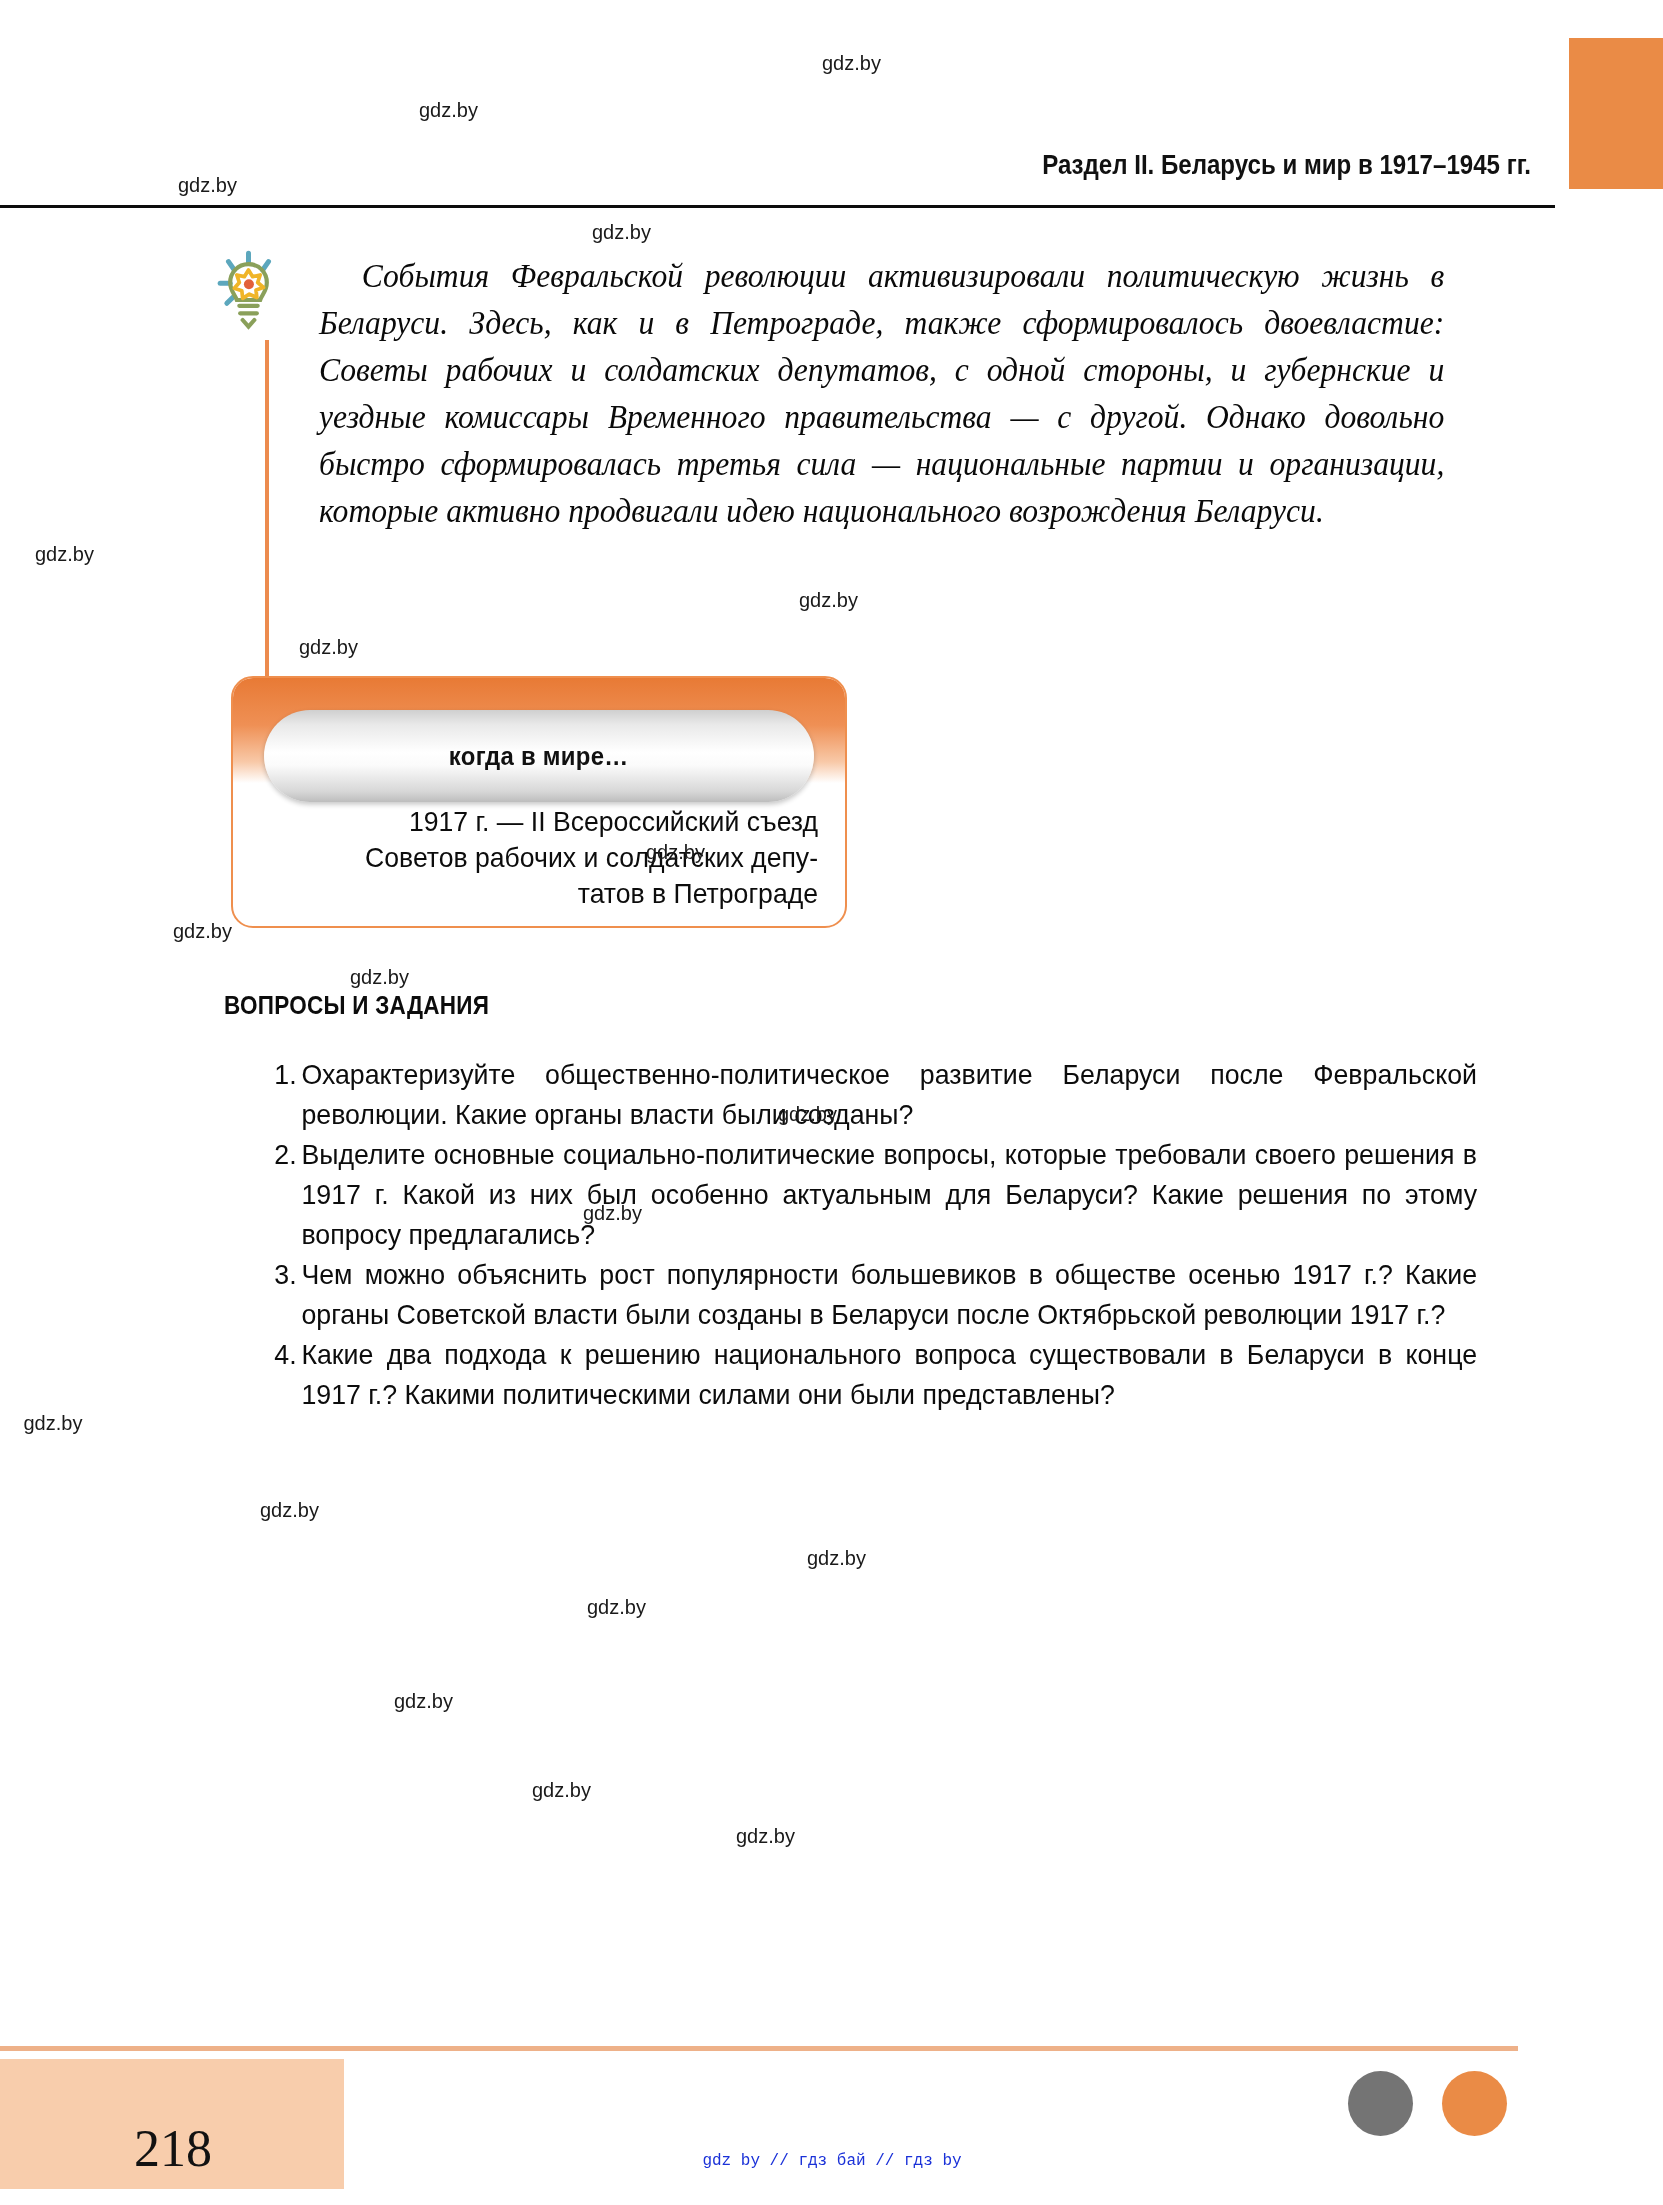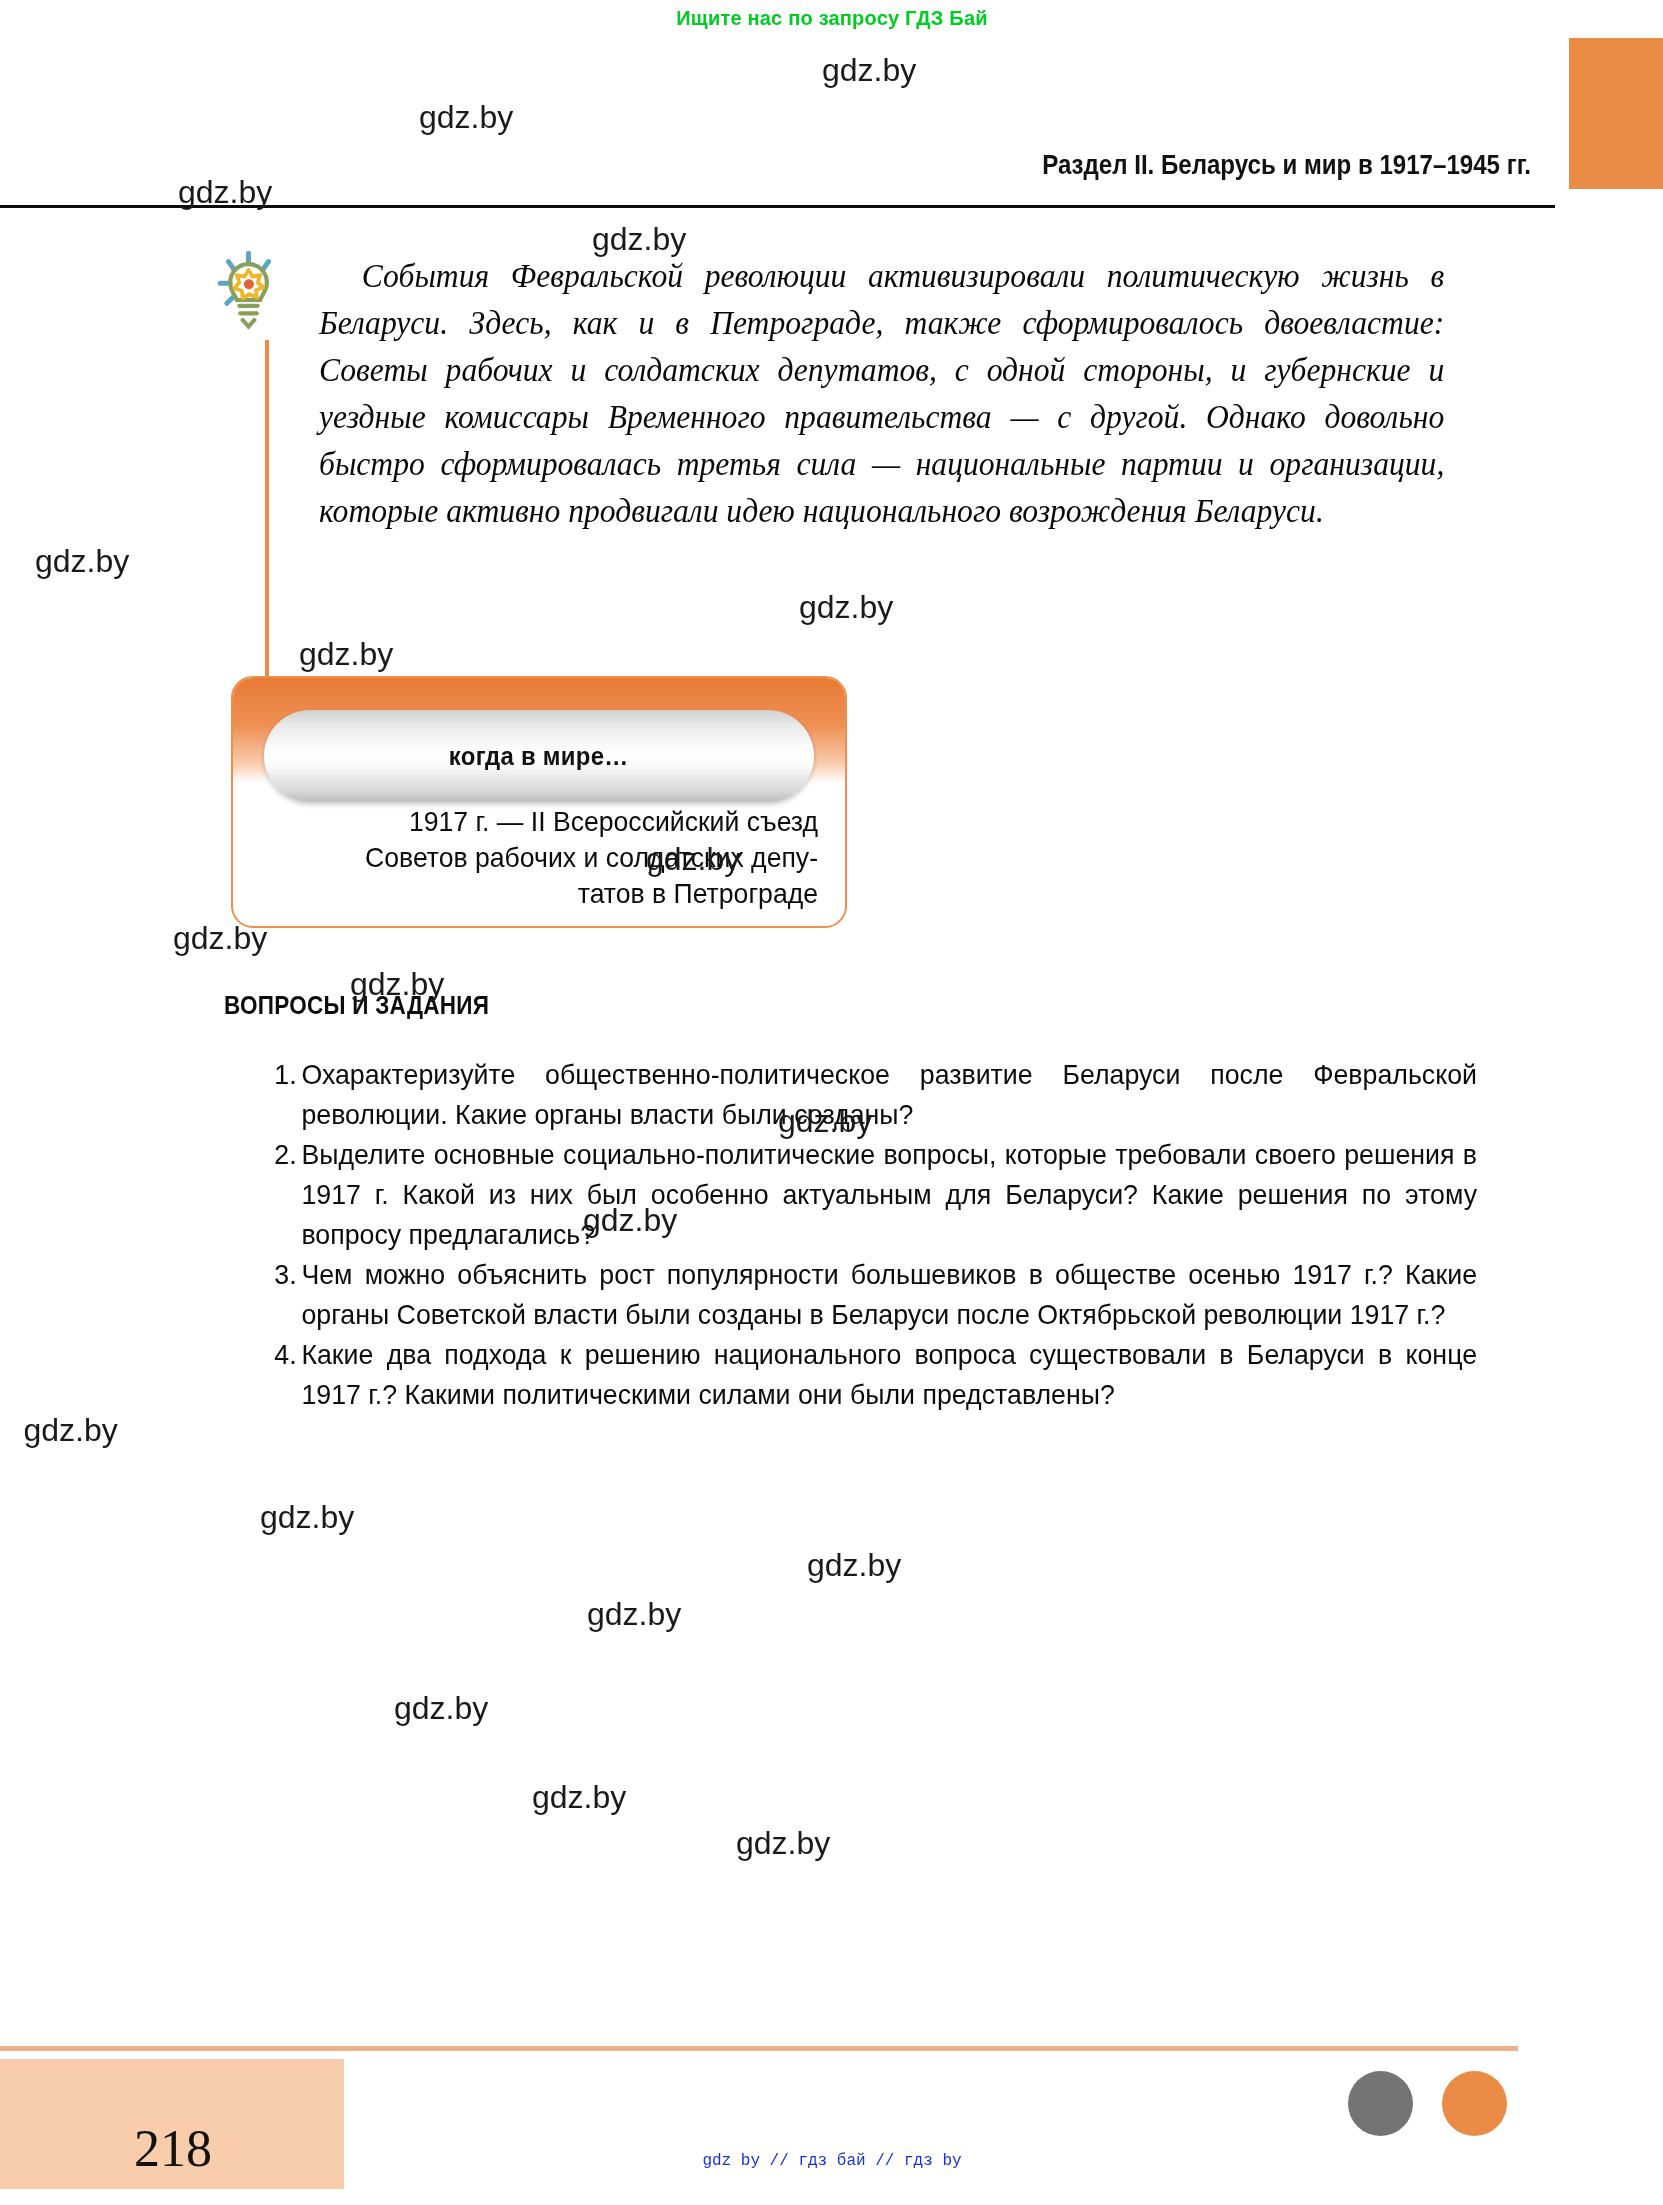--- a/index.html
+++ b/index.html
@@ -89,21 +89,21 @@
   .q-item{
     position:relative;margin-bottom:0px;padding-left:35px;
     font-size:28px;line-height:40px;color:#0c0c0c;text-align:justify;
     font-family:"Liberation Sans Narrow","Liberation Sans",sans-serif;
     transform:scaleX(.955);transform-origin:left top;
   }
   .q-num{position:absolute;left:0;top:0;width:30px;text-align:right;}
 
   
   .wm{
-    position:absolute;color:#1a1a1a;font-size:32px;
+    position:absolute;color:#1a1a1a;font-size:20px;
     font-family:"Liberation Sans", sans-serif;white-space:nowrap;
   }
 
   
   .foot-rule{position:absolute;left:0;top:2046px;width:1518px;height:5px;background:#eeb189;}
   .foot-num-box{
     position:absolute;left:0;top:2059px;width:344px;height:130px;background:#f8cdac;
   }
   .foot-num{
     position:absolute;left:134px;top:2079px;font-size:52px;color:#121212;
@@ -116,21 +116,20 @@
   .foot-links{
     position:absolute;left:0;top:2152px;width:1664px;text-align:center;
     color:#1a31d8;font-size:16px;font-family:Liberation Mono, monospace;
   }
 </style>
 </head>
 <body>
 
 <div class="page">
 
-  <div class="promo">Ищите нас по запросу ГДЗ Бай</div>
 
   <div class="right-tab"></div>
 
   <div class="run-head">Раздел II. Беларусь и мир в 1917–1945 гг.</div>
   <div class="head-rule"></div>
 
   <div class="bulb">
     <svg viewBox="0 0 78 100" width="65" height="84">
       <g stroke="#5ca7bd" stroke-width="6" stroke-linecap="round">
         <line x1="39" y1="6" x2="39" y2="18"></line>

